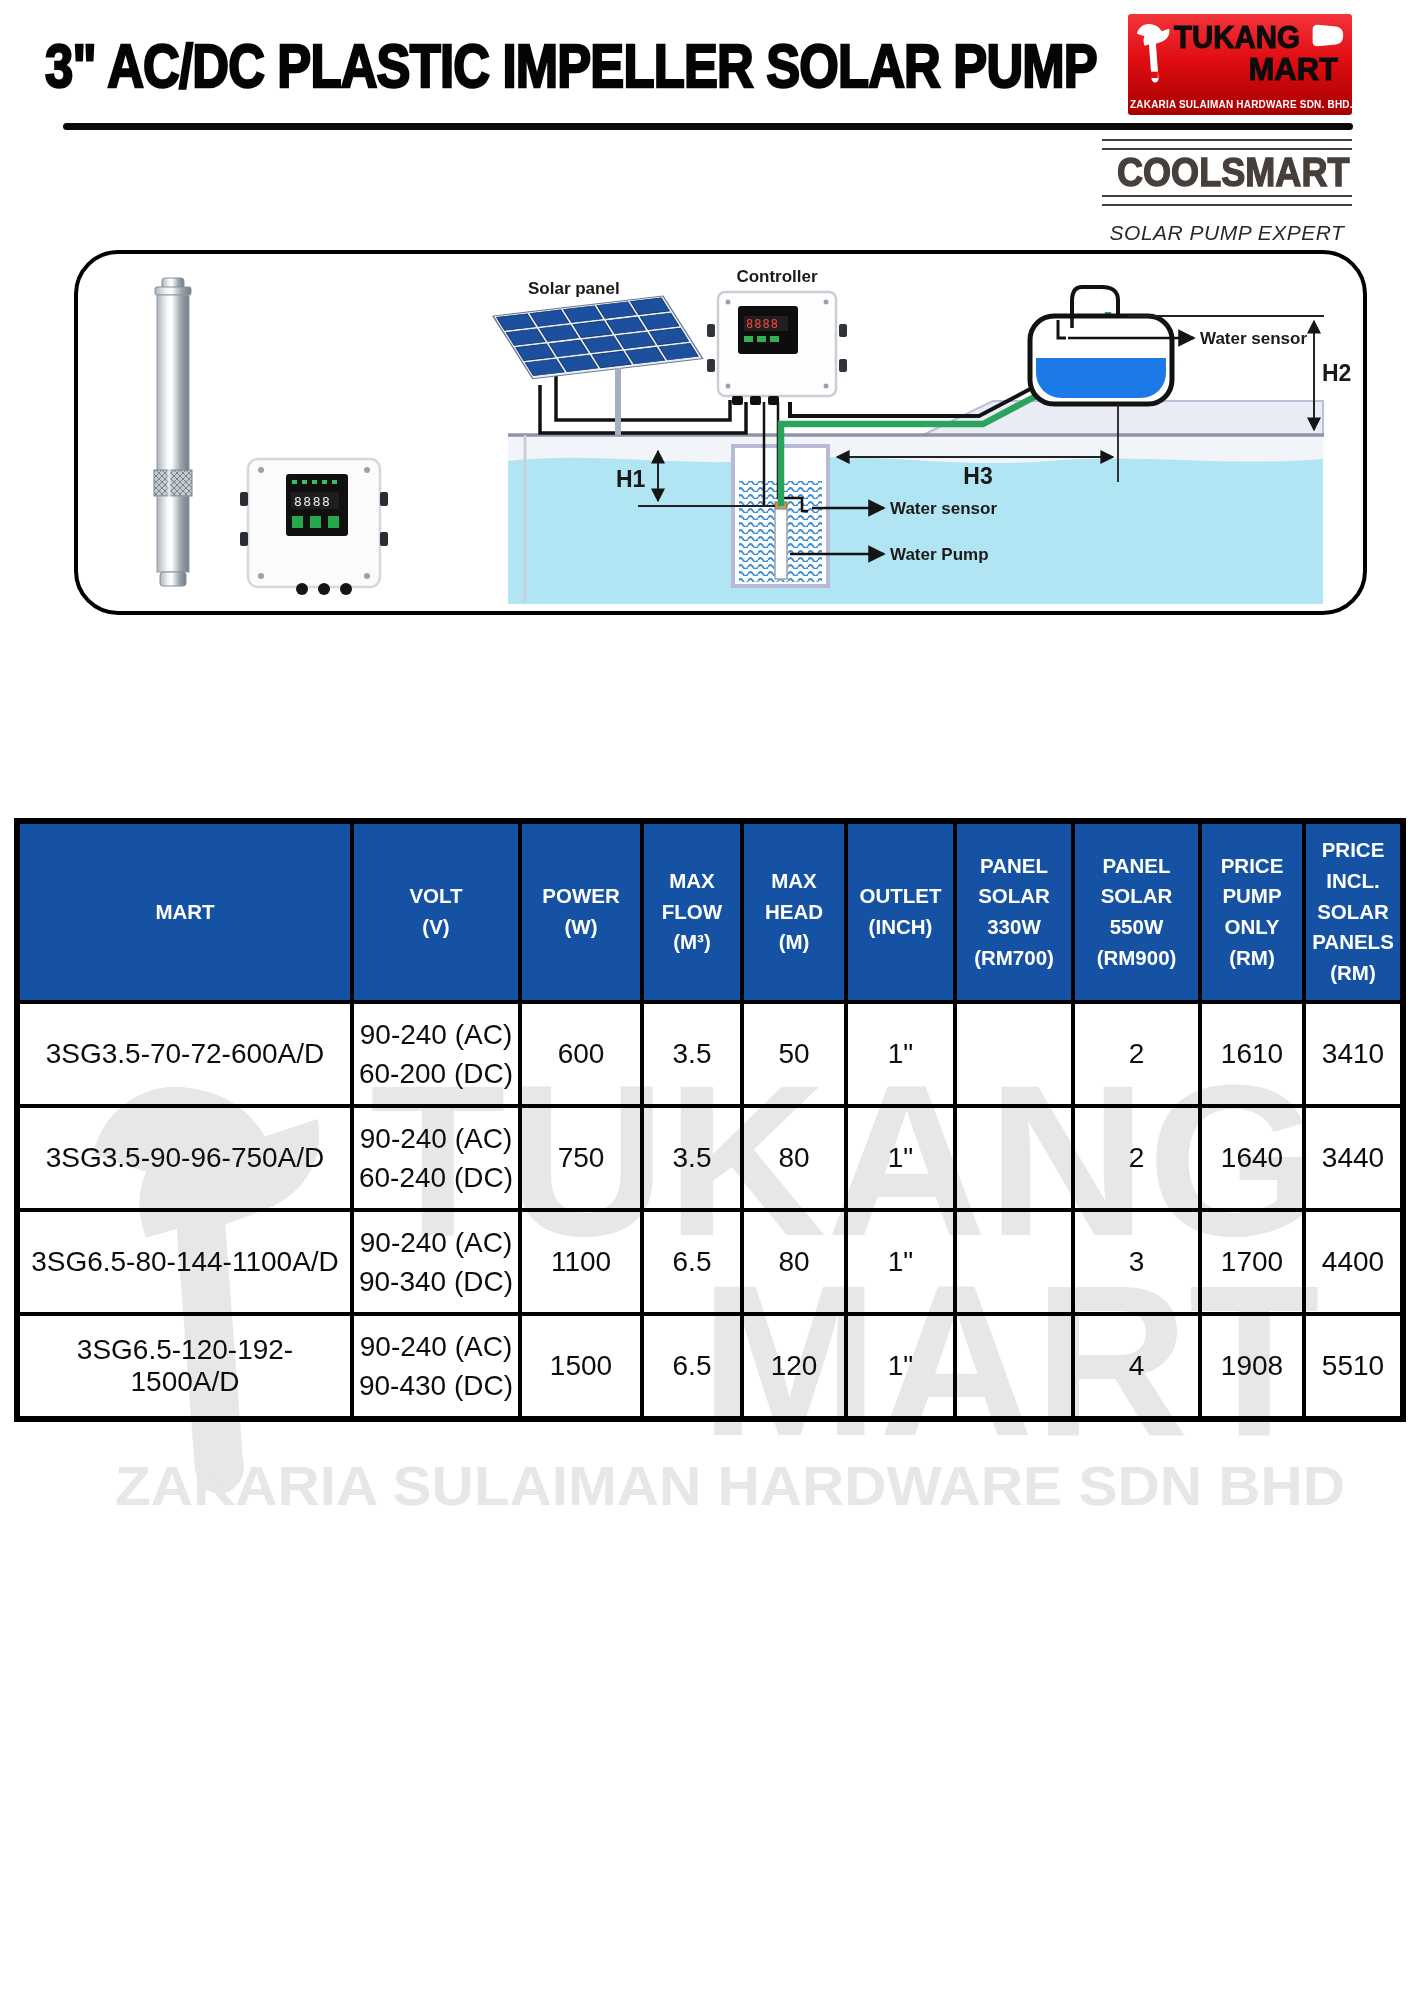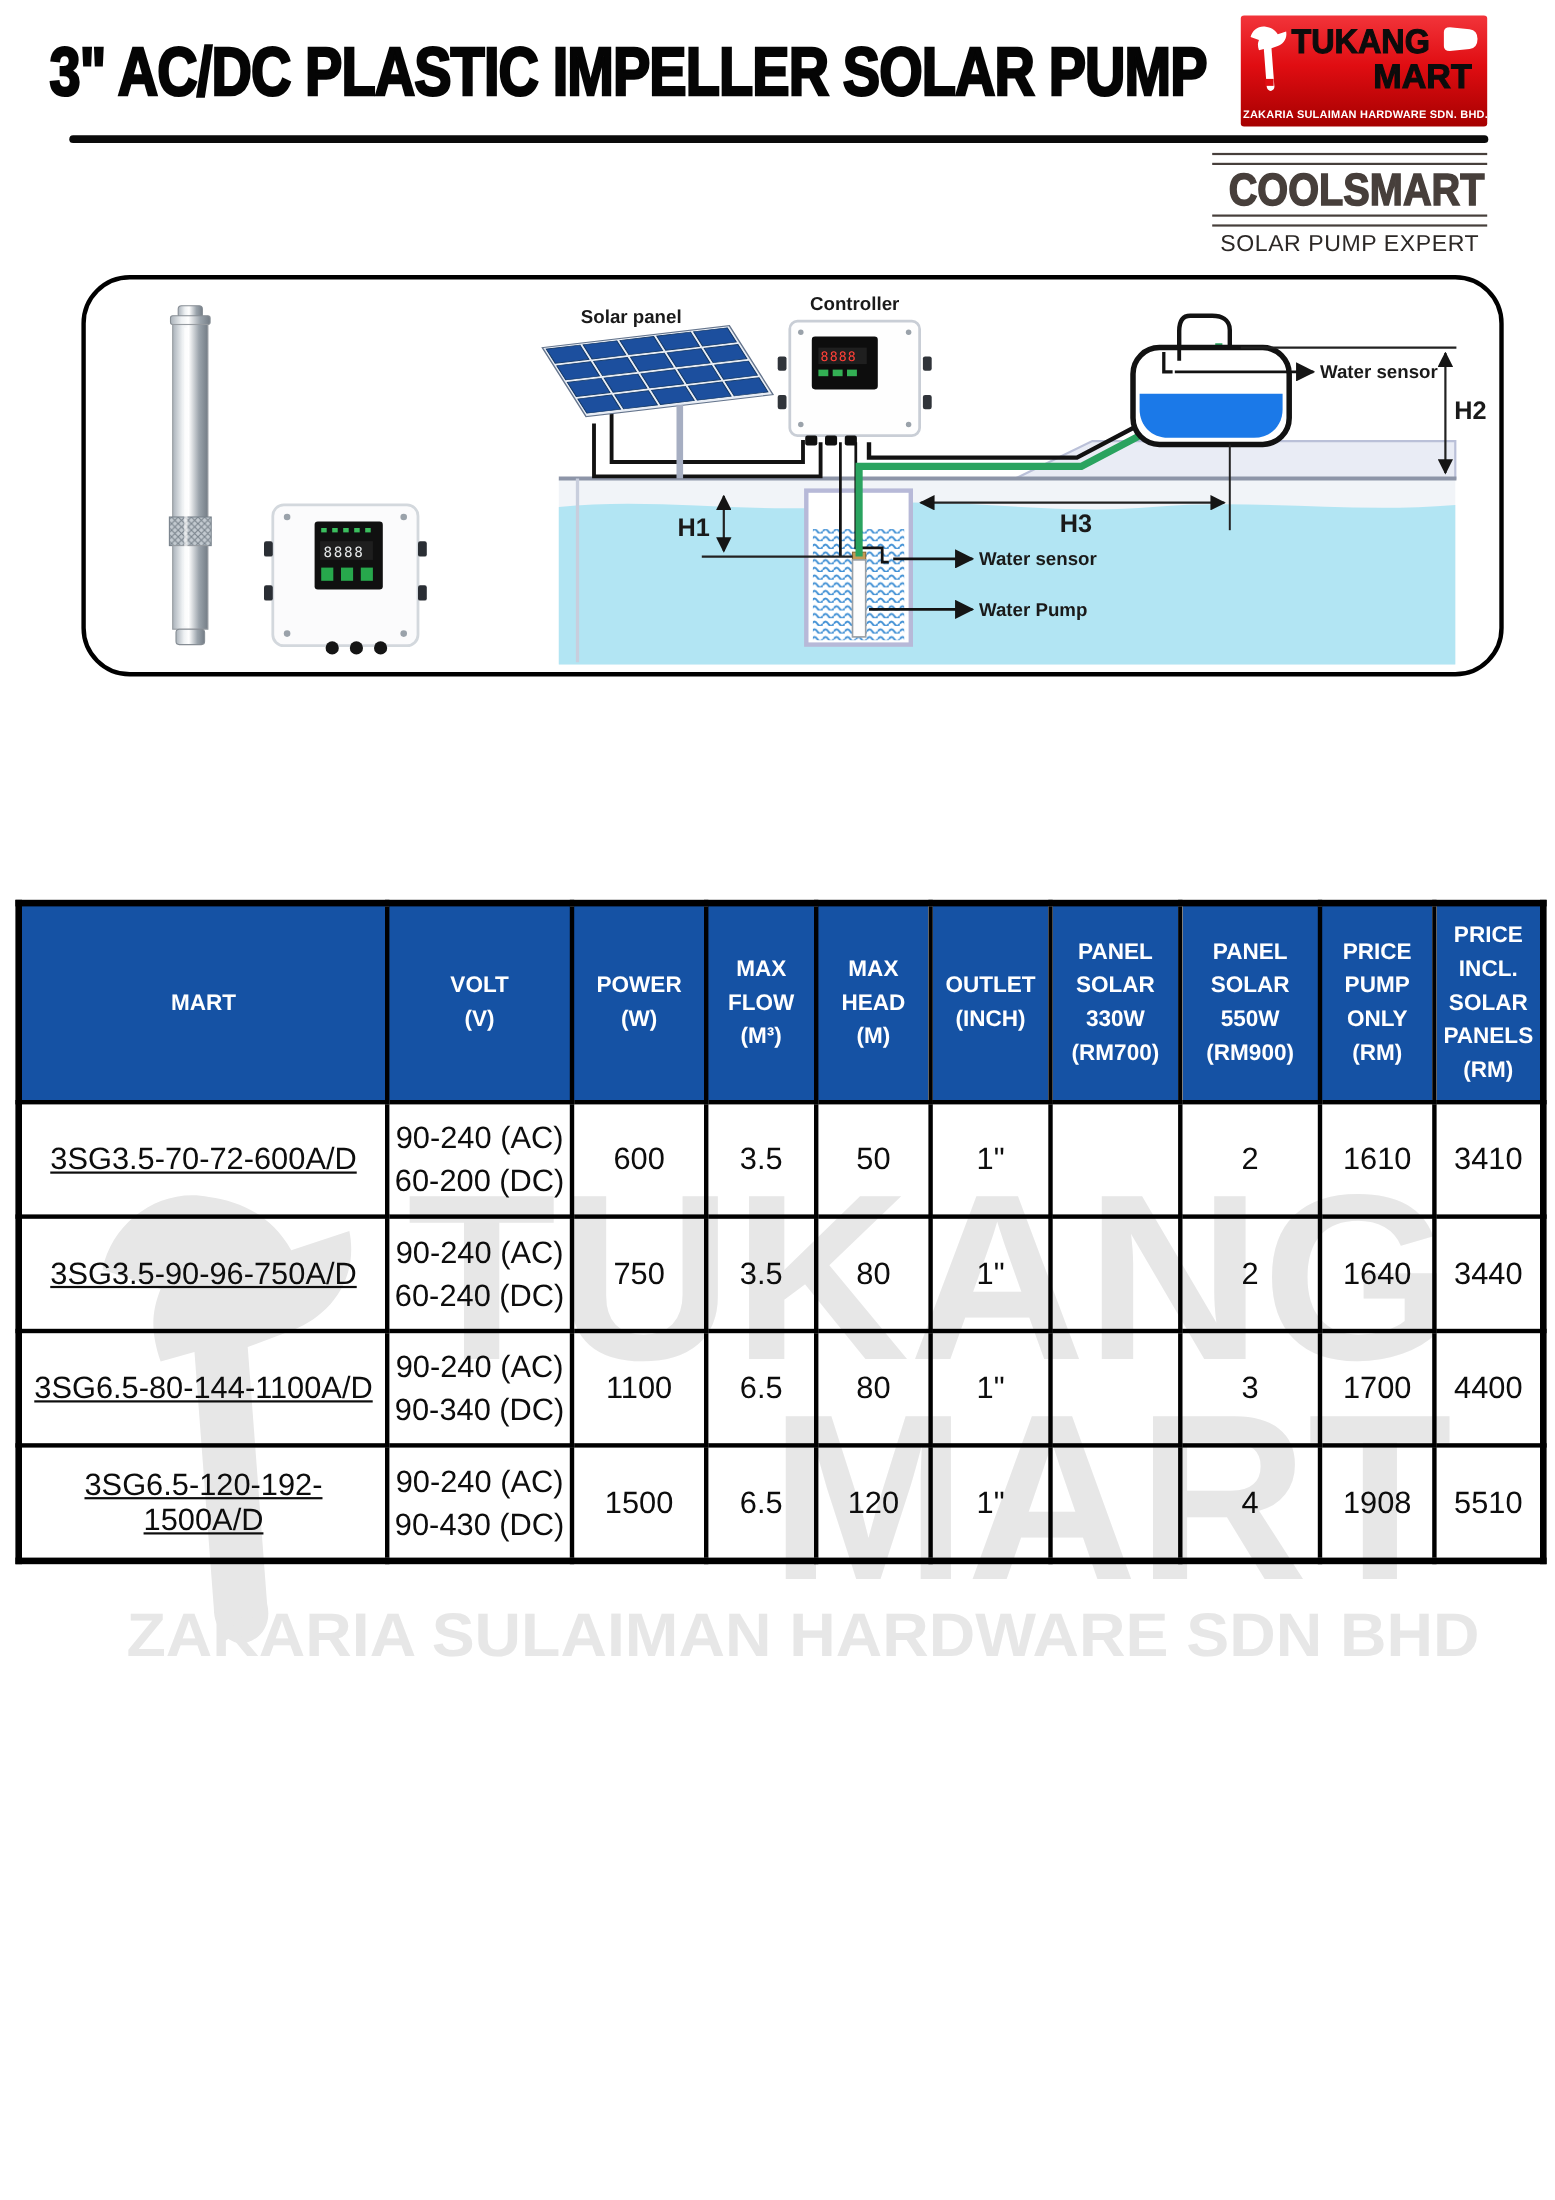--- a/index.html
+++ b/index.html
@@ -21,42 +21,42 @@
   .tk-line2{position:absolute;right:14px;top:38px;font-size:31px;font-weight:700;color:#0c0c0c;
             -webkit-text-stroke:1px #0c0c0c;}
   .tk-tag{position:absolute;left:2px;right:2px;bottom:5px;text-align:center;color:#ffffff;
           font-size:10px;font-weight:700;letter-spacing:0.2px;white-space:nowrap;}
   .rule{position:absolute;left:63px;top:123px;width:1290px;height:7px;background:#0a0a0a;border-radius:4px;}
   .coolsmart{position:absolute;left:1102px;top:139px;width:250px;text-align:center;color:#473f3b;}
   .cs-lines{height:7px;border-top:2px solid #473f3b;border-bottom:2px solid #473f3b;}
   .cs-name{font-size:41px;font-weight:700;line-height:1.05;margin:1px 0;
            transform:scaleX(0.88);transform-origin:center;-webkit-text-stroke:1.4px #473f3b;
            letter-spacing:0px;}
-  .cs-tag{margin-top:4px;font-size:21px;font-weight:500;color:#2c2826;
+  .cs-tag{margin-top:15px;font-size:21px;font-style:italic;font-weight:500;color:#2c2826;
           letter-spacing:0.5px;white-space:nowrap;}
 
   
   .diagram-frame{position:absolute;left:74px;top:250px;width:1285px;height:357px;
                  border:4px solid #000;border-radius:44px;background:#fff;}
   .diagram-frame svg{display:block;}
   .svg-label{font-family:"Liberation Sans",sans-serif;font-weight:700;fill:#1a1a1a;}
 
   
   .table-wrap{position:absolute;left:0;top:0;width:1414px;height:2000px;}
   .watermark{position:absolute;left:40px;top:1005px;z-index:0;}
   table.spec{position:absolute;left:14px;top:818px;z-index:1;border-collapse:collapse;
              table-layout:fixed;width:1386px;background:transparent;
              border:6px solid #000;}
   table.spec th,table.spec td{border:4px solid #000;text-align:center;vertical-align:middle;
              padding:2px 4px;overflow:hidden;}
   table.spec th{background:#1552a4;color:#ffffff;font-size:20.5px;font-weight:700;
              line-height:1.5;white-space:pre-line;height:172px;}
   table.spec td{font-size:28px;font-weight:400;color:#0d0d0d;height:96px;background:transparent;}
   td.c-volt{white-space:pre-line;font-size:27px;line-height:1.4;}
-  td.c-model{font-size:28.5px;text-decoration:underline;}
+  td.c-model{font-size:28.5px;}
 </style>
 </head>
 <body>
 
 <div class="sheet">
 
   <h1 class="page-title"><span class="squeeze">3" AC/DC PLASTIC IMPELLER SOLAR PUMP</span></h1>
 
   <div class="tukang-logo">
     <svg class="tk-hammer" viewBox="0 0 60 100">

